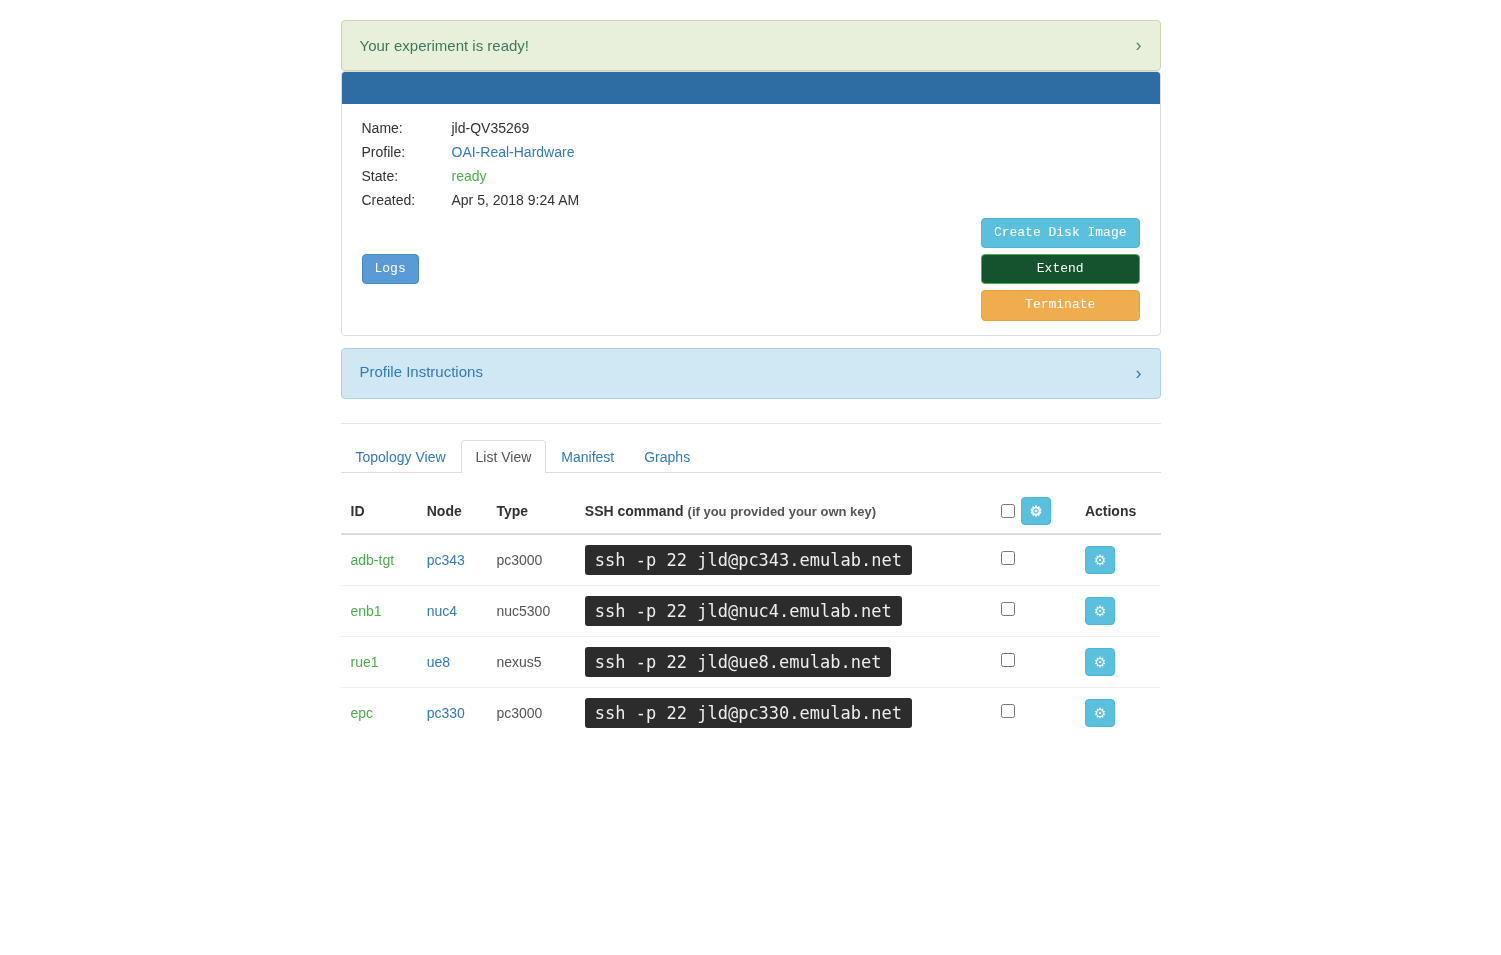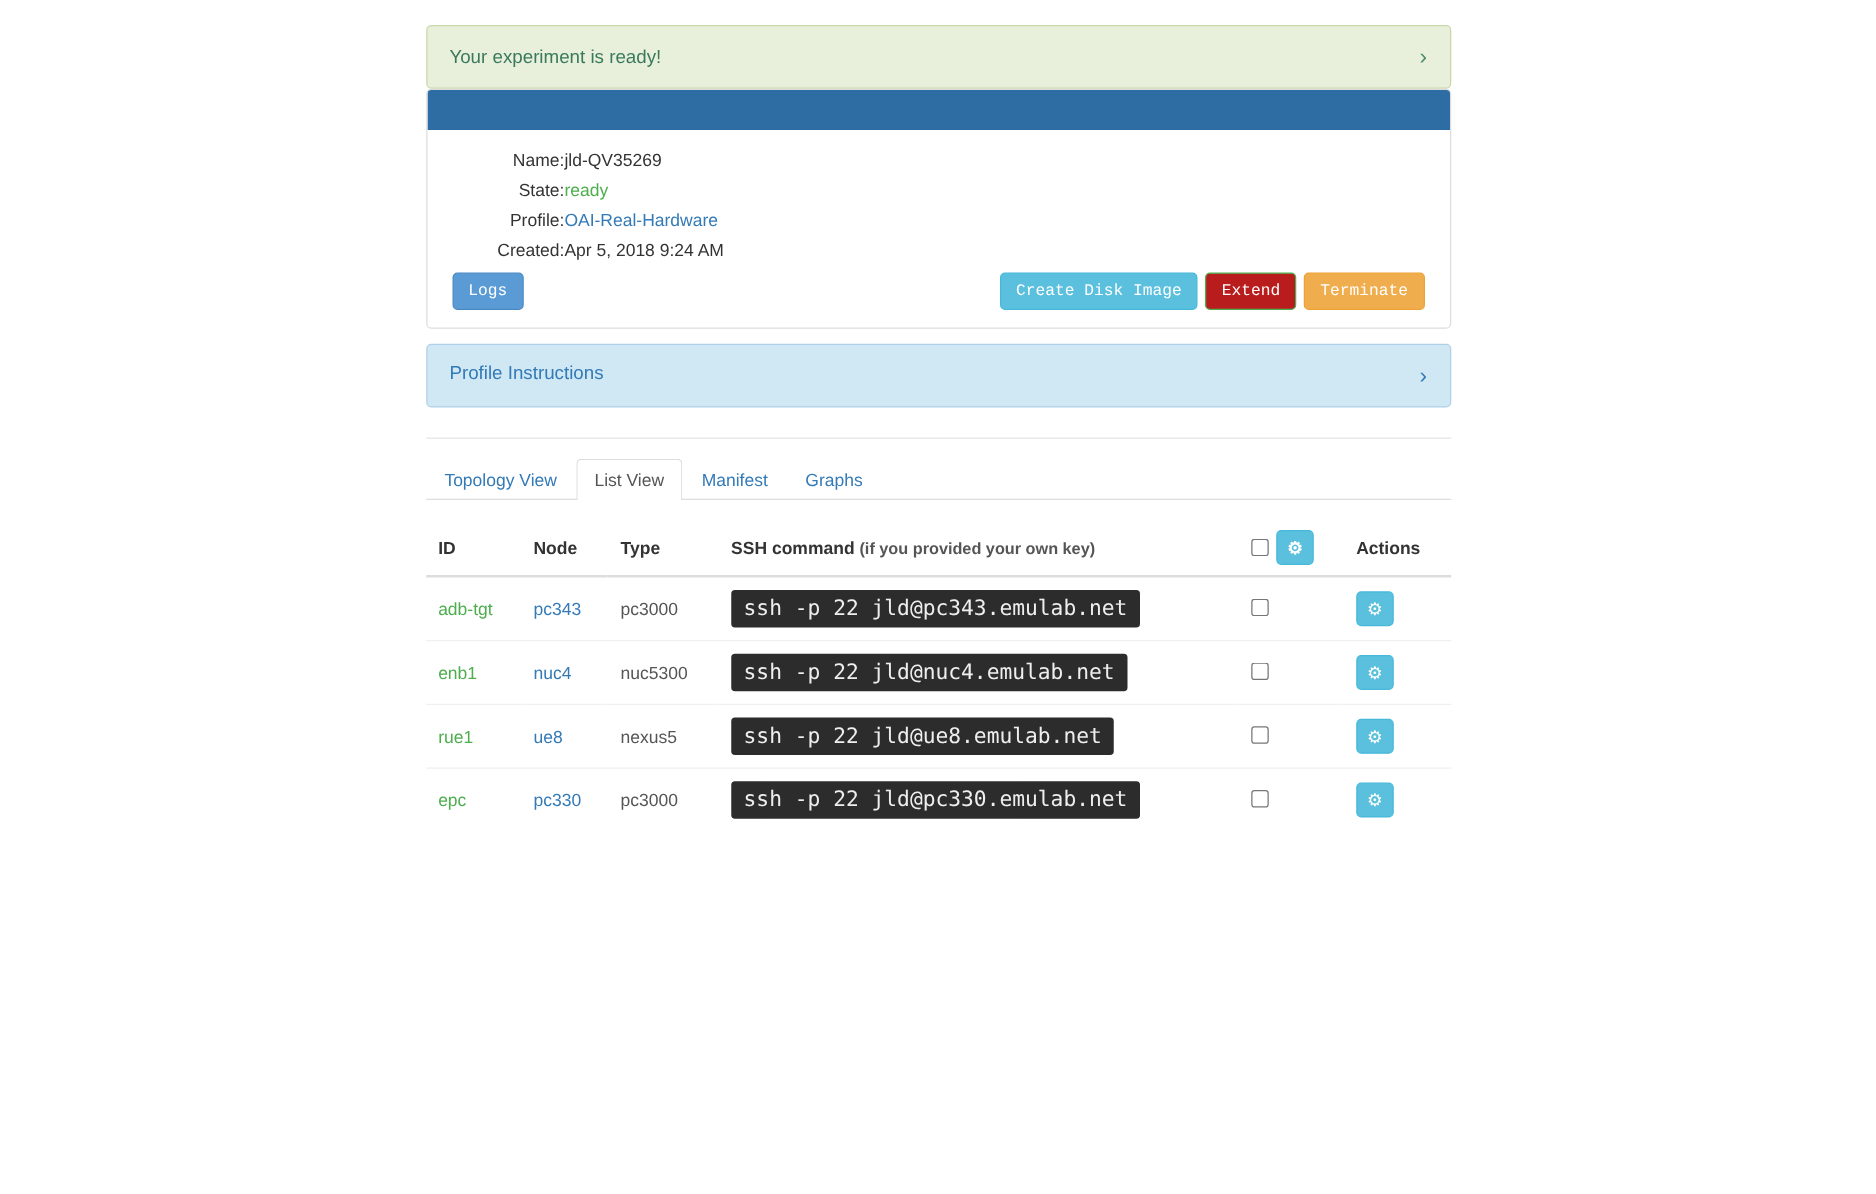--- a/index.html
+++ b/index.html
@@ -46,21 +46,20 @@
       background: #2e6da4;
       height: 32px;
     }
     .experiment-card-body {
       padding: 16px 20px 14px;
     }
     .info-row {
       display: flex;
       align-items: baseline;
       margin-bottom: 8px;
-      text-align: right;
     }
     .info-label {
       width: 90px;
       font-weight: normal;
       color: #333;
       flex-shrink: 0;
     }
     .info-value {
       color: #333;
     }
@@ -94,32 +93,33 @@
       background: #5b9bd5;
       border-color: #4a8ac4;
       color: #fff;
     }
     .btn-teal {
       background: #5bc0de;
       border-color: #46b8da;
       color: #fff;
     }
     .btn-green {
-      background: #b91c1c;
+      background: #14532d;
       border-color: #4cae4c;
       color: #fff;
     }
     .btn-orange {
       background: #f0ad4e;
       border-color: #eea236;
       color: #fff;
     }
     .right-actions {
       display: flex;
       gap: 6px;
+      flex-direction: column;
     }
 
     
     .profile-banner {
       background: #d0e8f4;
       border: 1px solid #b0d0e8;
       border-radius: 4px;
       padding: 14px 18px;
       display: flex;
       align-items: flex-start;
@@ -254,26 +254,26 @@
 
   <div class="experiment-card">
     <div class="experiment-card-header"></div>
     <div class="experiment-card-body">
 
       <div class="info-row">
         <span class="info-label">Name:</span>
         <span class="info-value">jld-QV35269</span>
       </div>
       <div class="info-row">
+        <span class="info-label">Profile:</span>
+        <a class="info-value link">OAI-Real-Hardware</a>
+      </div>
+      <div class="info-row">
         <span class="info-label">State:</span>
         <span class="info-value ready">ready</span>
-      </div>
-      <div class="info-row">
-        <span class="info-label">Profile:</span>
-        <a class="info-value link">OAI-Real-Hardware</a>
       </div>
       <div class="info-row">
         <span class="info-label">Created:</span>
         <span class="info-value">Apr 5, 2018 9:24 AM</span>
       </div>
 
       <div class="card-actions">
         <button class="btn btn-default">Logs</button>
         <div class="right-actions">
           <button class="btn btn-teal">Create Disk Image</button>

